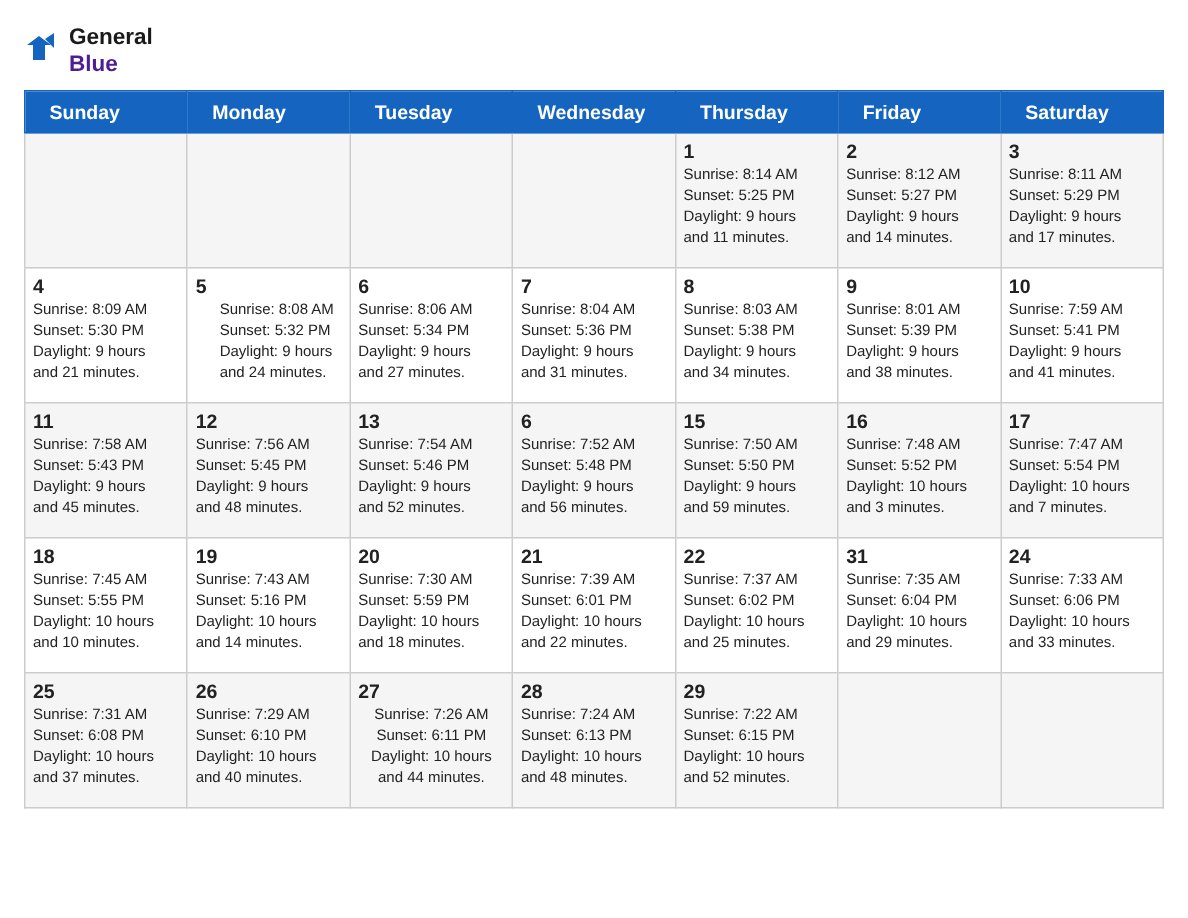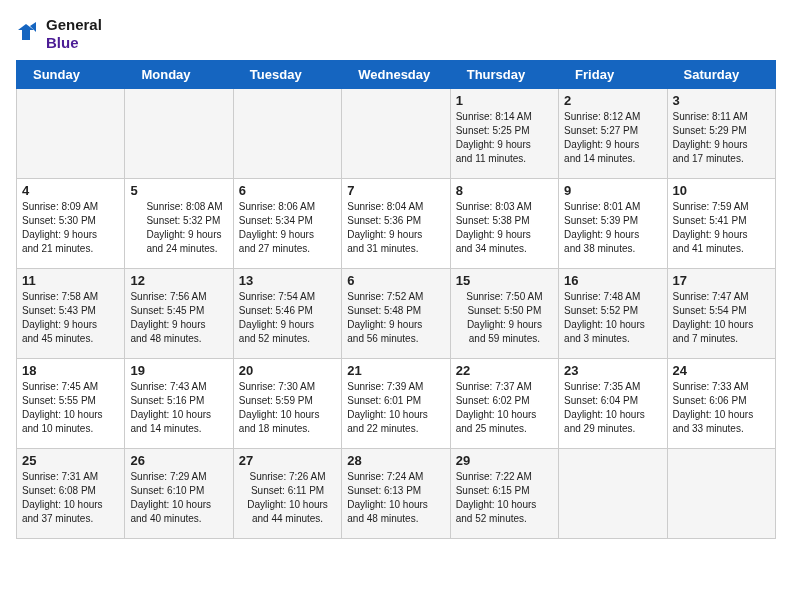--- a/index.html
+++ b/index.html
@@ -210,21 +210,21 @@
         </td>
         <td>
           <span class="day-number">6</span>
           <div class="day-info" style="white-space: pre-line;">Sunrise: 7:52 AM
 Sunset: 5:48 PM
 Daylight: 9 hours
 and 56 minutes.</div>
         </td>
         <td>
           <span class="day-number">15</span>
-          <div class="day-info" style="white-space: pre-line; text-align: center;">Sunrise: 7:50 AM
+          <div class="day-info" style="white-space: pre-line;">Sunrise: 7:50 AM
 Sunset: 5:50 PM
 Daylight: 9 hours
 and 59 minutes.</div>
         </td>
         <td>
           <span class="day-number">16</span>
           <div class="day-info" style="white-space: pre-line;">Sunrise: 7:48 AM
 Sunset: 5:52 PM
 Daylight: 10 hours
 and 3 minutes.</div>
@@ -267,21 +267,21 @@
 and 22 minutes.</div>
         </td>
         <td>
           <span class="day-number">22</span>
           <div class="day-info" style="white-space: pre-line;">Sunrise: 7:37 AM
 Sunset: 6:02 PM
 Daylight: 10 hours
 and 25 minutes.</div>
         </td>
         <td>
-          <span class="day-number">23</span>
+          <span class="day-number">31</span>
           <div class="day-info" style="white-space: pre-line;">Sunrise: 7:35 AM
 Sunset: 6:04 PM
 Daylight: 10 hours
 and 29 minutes.</div>
         </td>
         <td>
           <span class="day-number">24</span>
           <div class="day-info" style="white-space: pre-line;">Sunrise: 7:33 AM
 Sunset: 6:06 PM
 Daylight: 10 hours

